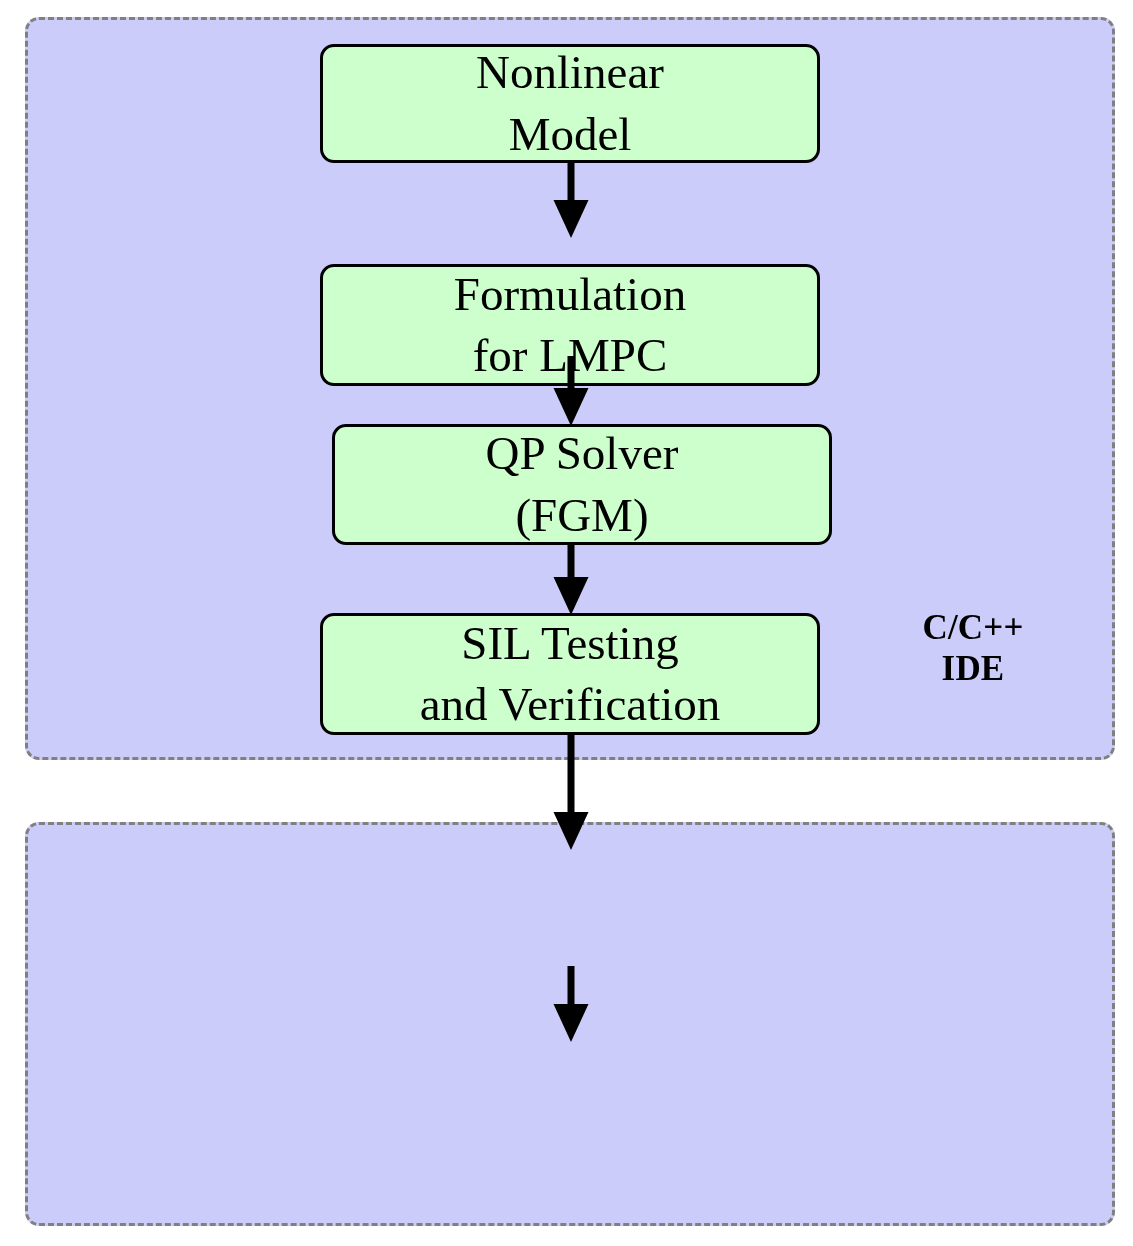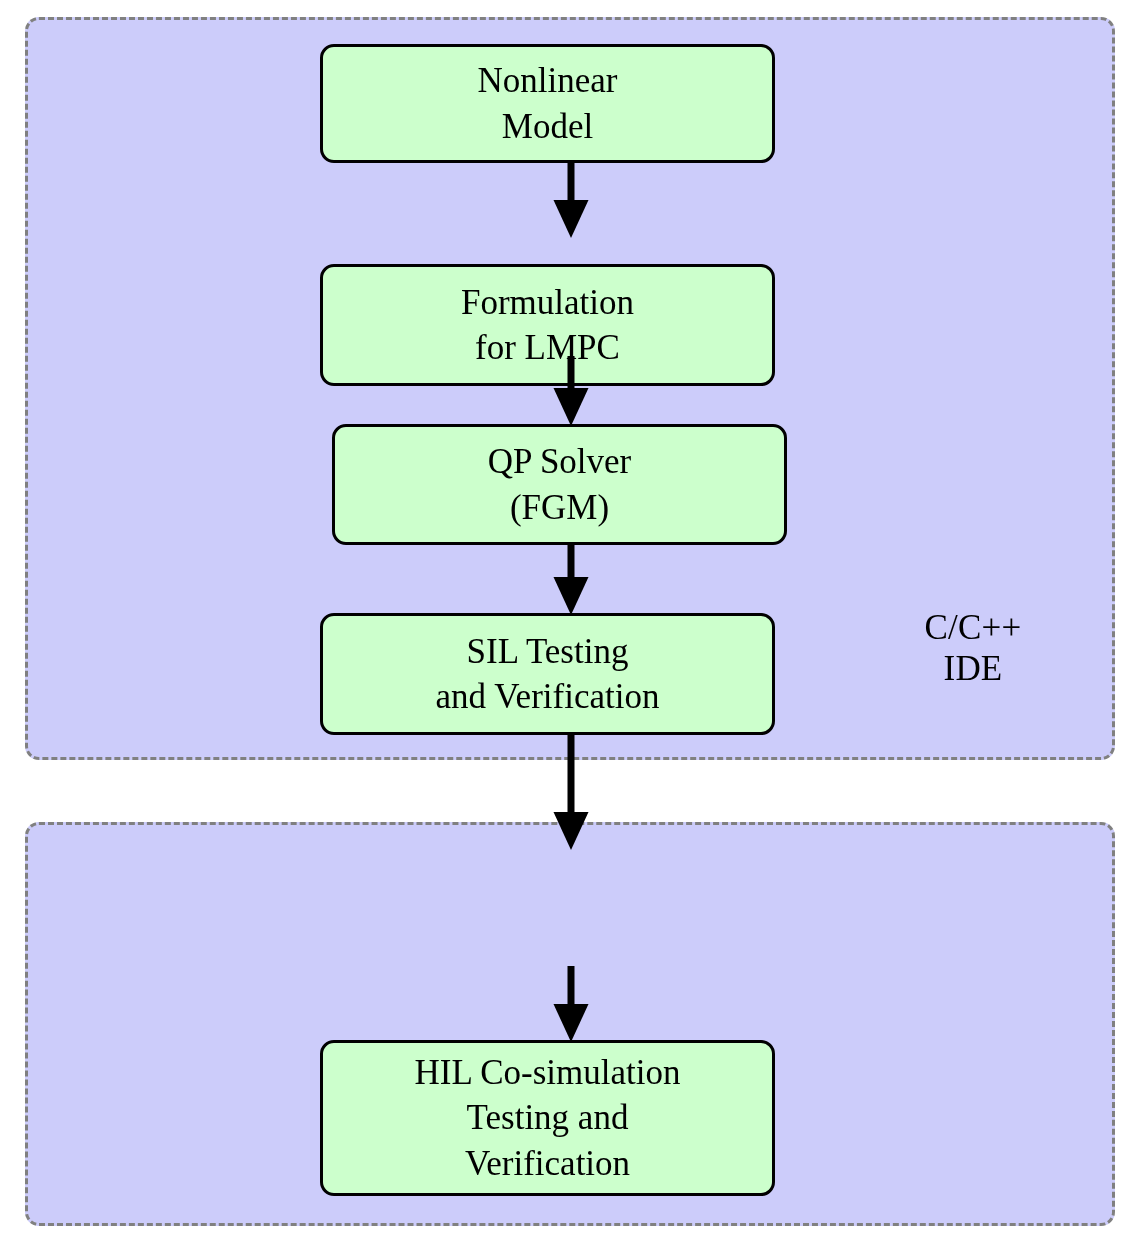--- a/index.html
+++ b/index.html
@@ -25,44 +25,44 @@
     border: 3px dashed #808080;
     border-radius: 14px;
   }
   #panel-top    { left: 25px;  top: 17px;   width: 1090px; height: 743px; }
   #panel-bottom { left: 25px;  top: 822px;  width: 1090px; height: 404px; }
 
   
   .panel-label {
     position: absolute;
     text-align: center;
-    font-weight: normal;
+    font-weight: bold;
     font-size: 35px;
     line-height: 1.16;
     color: #000000;
     white-space: pre-line;
     letter-spacing: 0.2px;
   }
   #label-top    { left: 848px; top: 608px;  width: 250px; }
   #label-bottom { left: 848px; top: 1075px; width: 250px; }
 
   
   .box {
     position: absolute;
     box-sizing: border-box;
     left: 320px;
-    width: 455px;
+    width: 500px;
     background: #ccffcc;
     border: 3px solid #000000;
     border-radius: 14px;
     display: flex;
     align-items: center;
     justify-content: center;
     text-align: center;
-    font-size: 35px;
+    font-size: 47px;
     line-height: 1.30;
     color: #000000;
     white-space: pre-line;
   }
   #box-nonlinear-model  { top: 44px;   height: 119px; }
   #box-formulation-lmpc { top: 232px;  height: 122px; margin-top: 32px; }
   #box-qp-solver        { top: 424px;  height: 121px; margin-left: 12px; }
   #box-sil-testing      { top: 613px;  height: 122px; }
   #box-import-code      { top: 848px;  height: 120px; }
   #box-hil-testing      { top: 1040px; height: 156px; }
@@ -98,23 +98,20 @@
   <div class="box" id="box-formulation-lmpc">Formulation
 for LMPC</div>
 
   <div class="box" id="box-qp-solver">QP Solver
 (FGM)</div>
 
   <div class="box" id="box-sil-testing">SIL Testing
 and Verification</div>
 
 
-  <div class="box" id="box-hil-testing">HIL Co-simulation
-Testing and
-Verification</div>
 
   <div class="arrow" id="arrow-1">
     <svg viewBox="0 0 66 77" preserveAspectRatio="none" aria-hidden="true">
       <rect x="29.5" y="0" width="7" height="41" fill="#000000"></rect>
       <polygon points="15.5,39 50.5,39 33,77" fill="#000000"></polygon>
     </svg>
   </div>
 
   <div class="arrow" id="arrow-2">
     <svg viewBox="0 0 66 70" preserveAspectRatio="none" aria-hidden="true">

